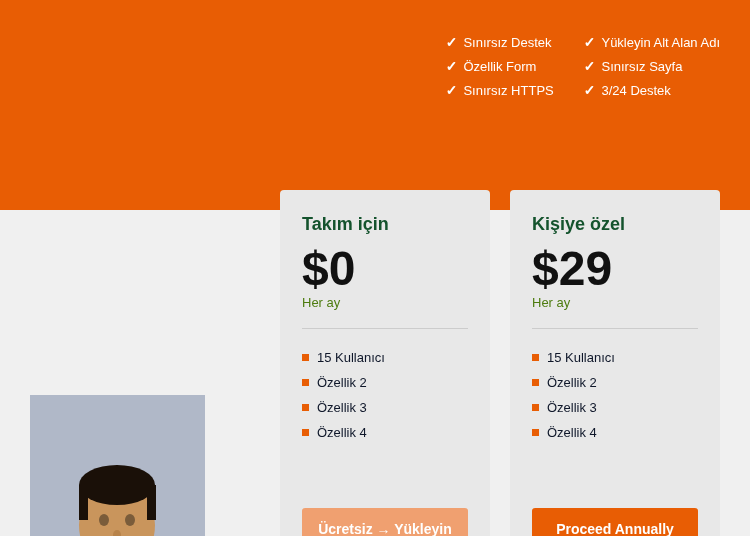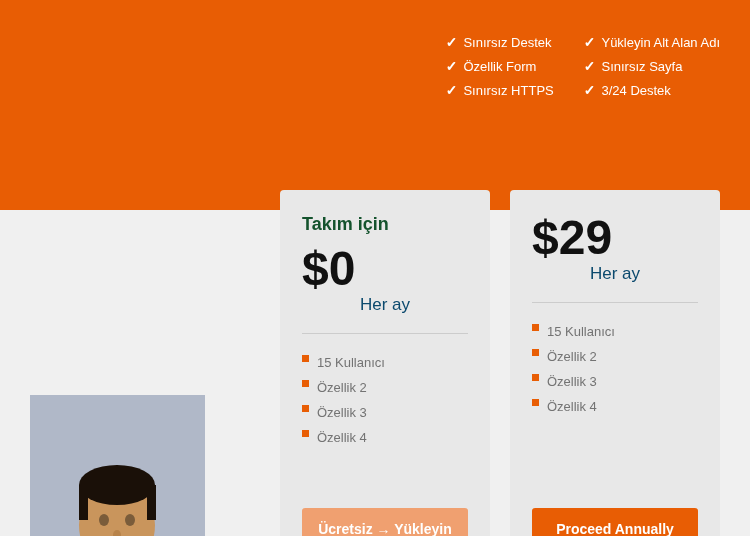--- a/index.html
+++ b/index.html
@@ -111,43 +111,43 @@
 
     .card-price {
       font-size: 48px;
       font-weight: 900;
       color: #111;
       line-height: 1;
       margin-bottom: 2px;
     }
 
     .card-period {
-      font-size: 17px;
-      color: #0c4a6e;
+      font-size: 13px;
+      color: #4d7c0f;
       margin-bottom: 18px;
-      text-align: center;
     }
 
     .divider {
       height: 1px;
       background: #ccc;
       margin-bottom: 16px;
     }
 
     .features-list {
       list-style: none;
       flex: 1;
       margin-bottom: 20px;
     }
 
     .features-list li {
       font-size: 13px;
-      color: #737373;
+      color: #0f172a;
       padding: 5px 0;
       display: flex;
+      align-items: center;
       gap: 8px;
     }
 
     .bullet {
       width: 7px;
       height: 7px;
       background: #e85d04;
       flex-shrink: 0;
     }
 
@@ -268,20 +268,21 @@
       <span>Özellik 3</span>
     </li>
     <li>
       <span class="bullet"></span>
       <span>Özellik 4</span>
     </li>
     </ul>
     <button class="card-btn btn-free">Ücretsiz → Yükleyin</button>
   </div>
       <div class="pricing-card">
+    <div class="card-title">Kişiye özel</div>
     <div class="card-price">$29</div>
     <div class="card-period">Her ay</div>
     <div class="divider"></div>
     <ul class="features-list">
 
     <li>
       <span class="bullet"></span>
       <span>15 Kullanıcı</span>
     </li>
     <li>

